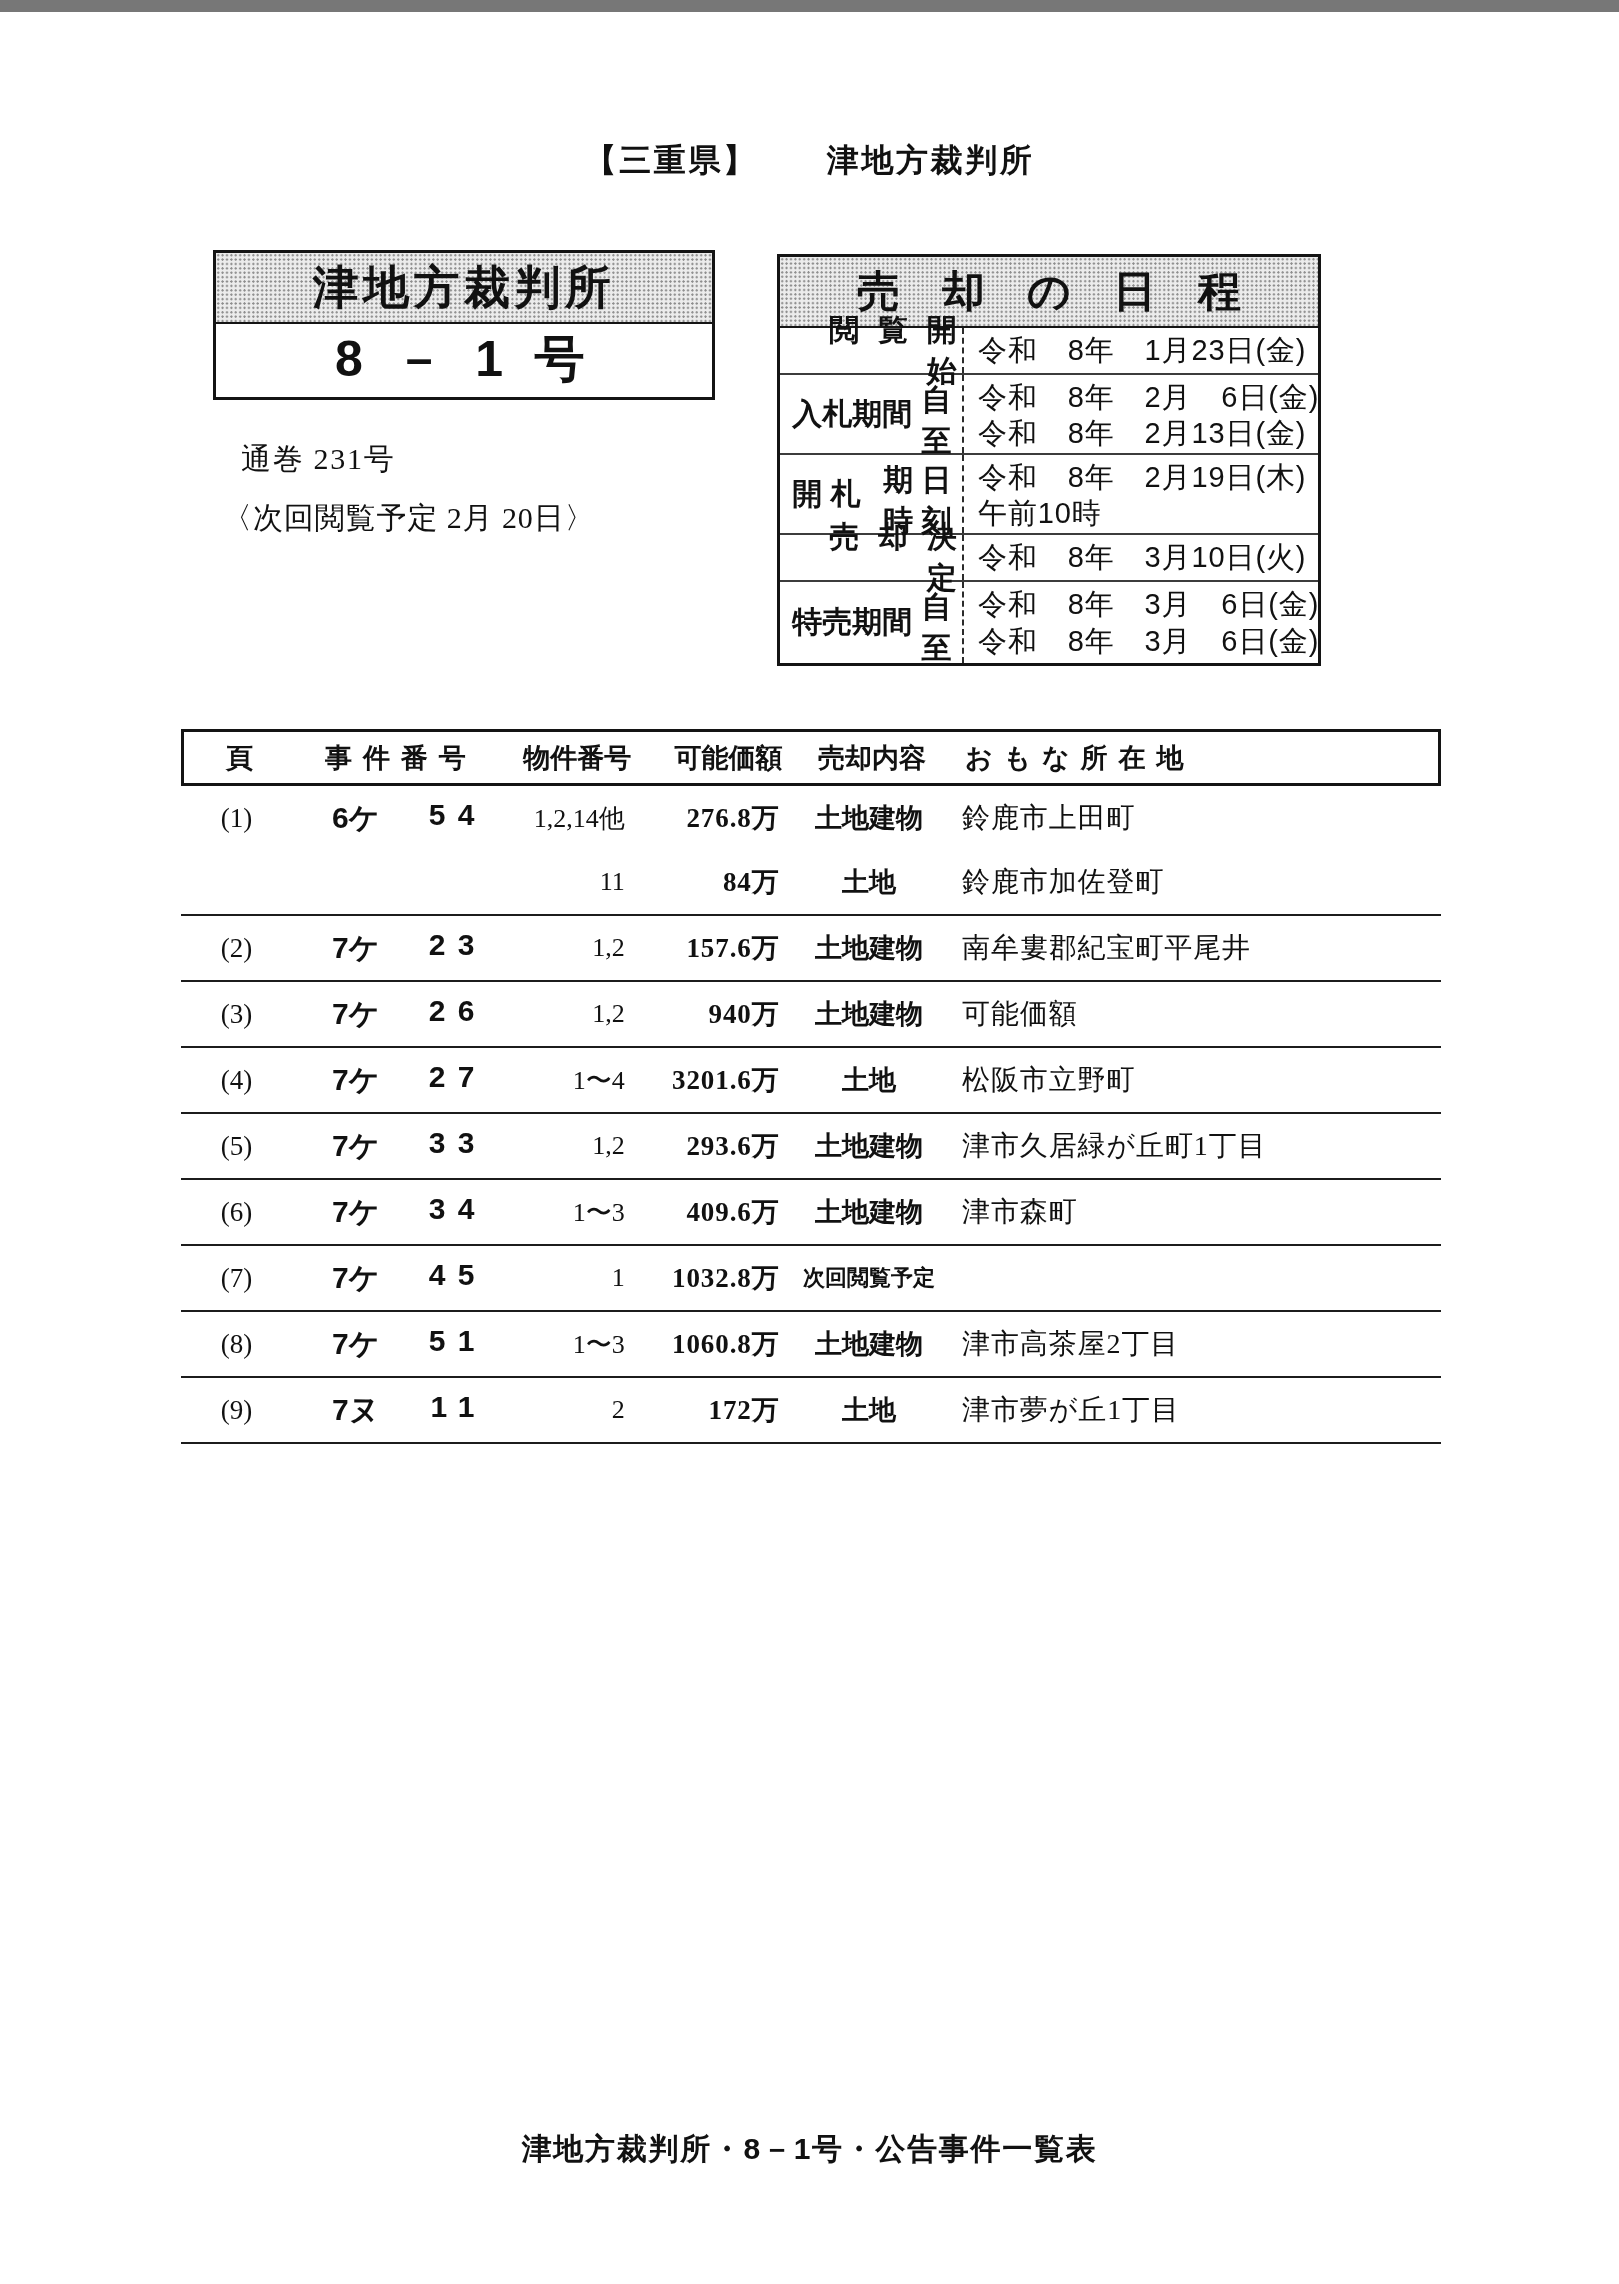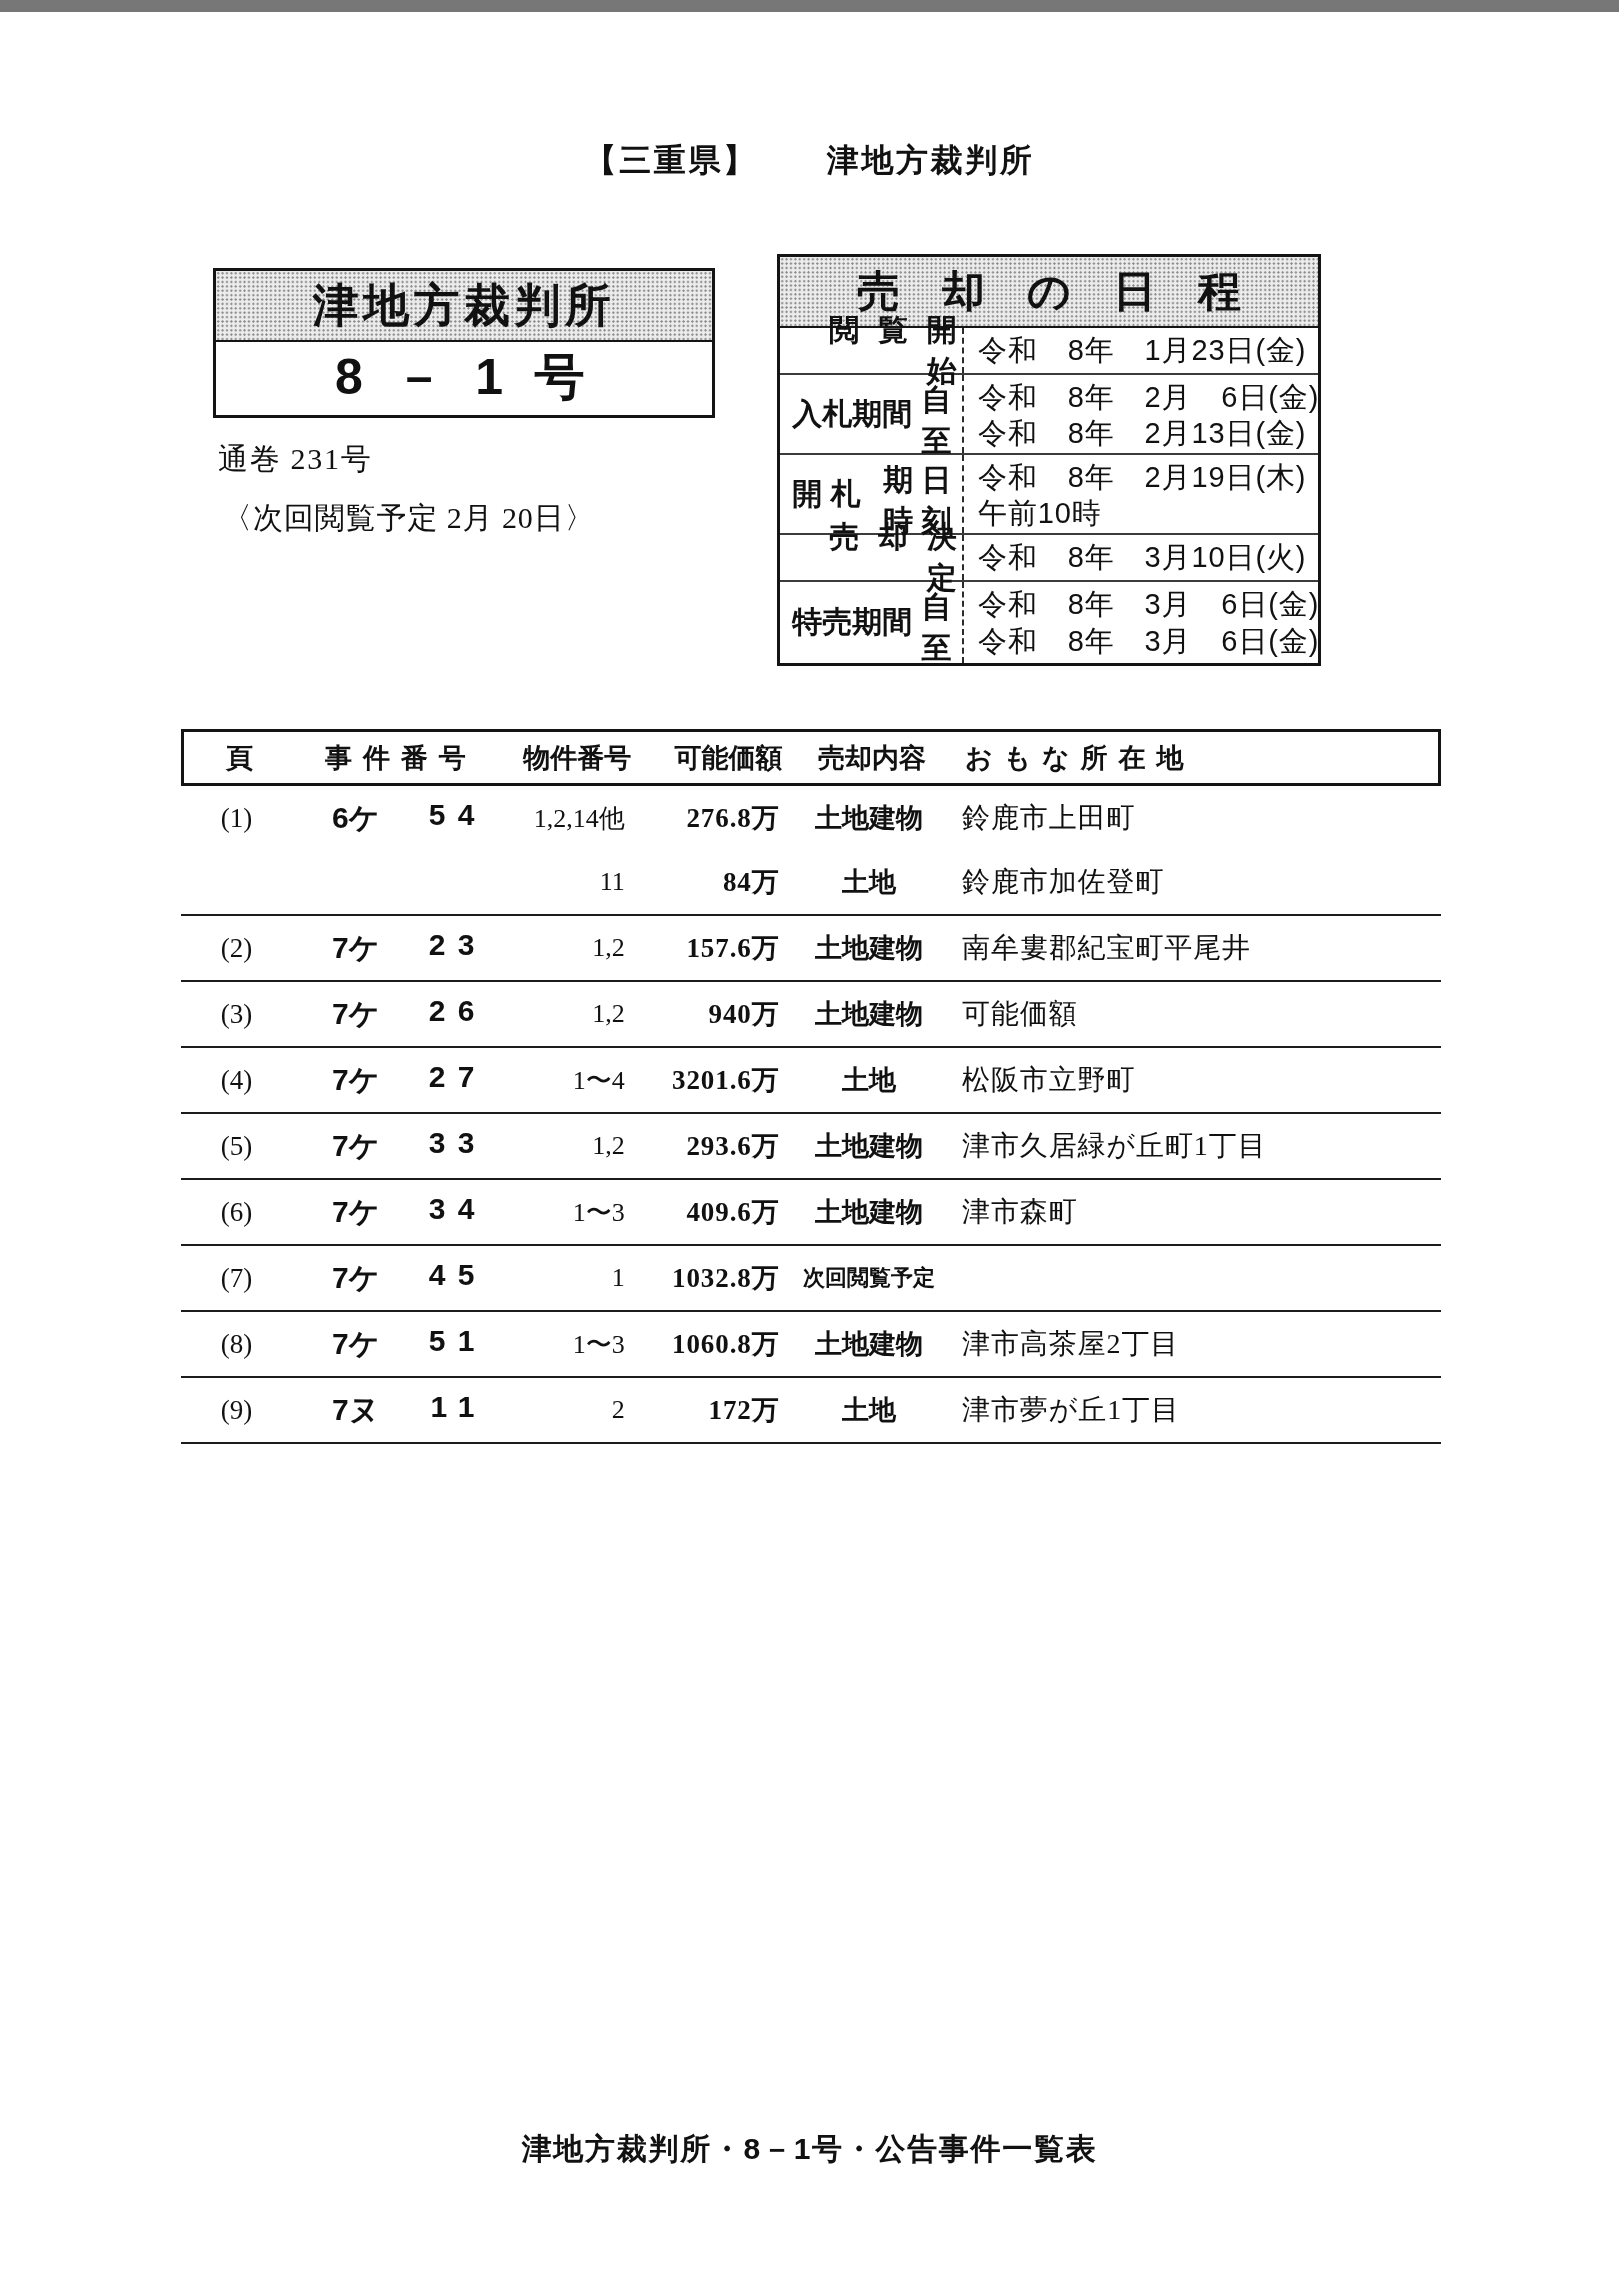--- a/index.html
+++ b/index.html
@@ -25,36 +25,36 @@
   .page-header{
     position:absolute;top:127px;left:0;width:100%;
     text-align:center;
     font-family:"Liberation Serif",serif;
     font-size:32px;font-weight:600;
     letter-spacing:2.6px;white-space:pre;
   }
 
   
   .court-box{
-    position:absolute;left:213px;top:256px;width:502px;height:150px;
+    position:absolute;left:213px;top:238px;width:502px;height:150px;
     border:3.5px solid #141414;box-sizing:border-box;background:#fff;
   }
   .court-box .name{
     height:71px;border-bottom:2.6px solid #141414;box-sizing:border-box;
     display:flex;align-items:center;justify-content:center;
     font-size:46px;font-weight:bold;letter-spacing:4.4px;
   }
   .court-box .issue{
     height:71px;
     display:flex;align-items:center;justify-content:center;
     font-size:50px;font-weight:bold;letter-spacing:8.7px;white-space:pre;
   }
 
   
-  .meta-volume{position:absolute;left:218px;top:427px;font-size:30px;letter-spacing:1.7px;}
+  .meta-volume{position:absolute;left:241px;top:427px;font-size:30px;letter-spacing:1.7px;}
   .meta-next{position:absolute;left:222px;top:486px;font-size:30px;letter-spacing:0.9px;}
 
   
   .sched{
     position:absolute;left:777px;top:242px;width:544px;
     border:3.5px solid #141414;box-sizing:border-box;background:#fff;
   }
   .sched .title{
     height:71px;border-bottom:2.6px solid #141414;box-sizing:border-box;
     display:flex;align-items:center;justify-content:center;

